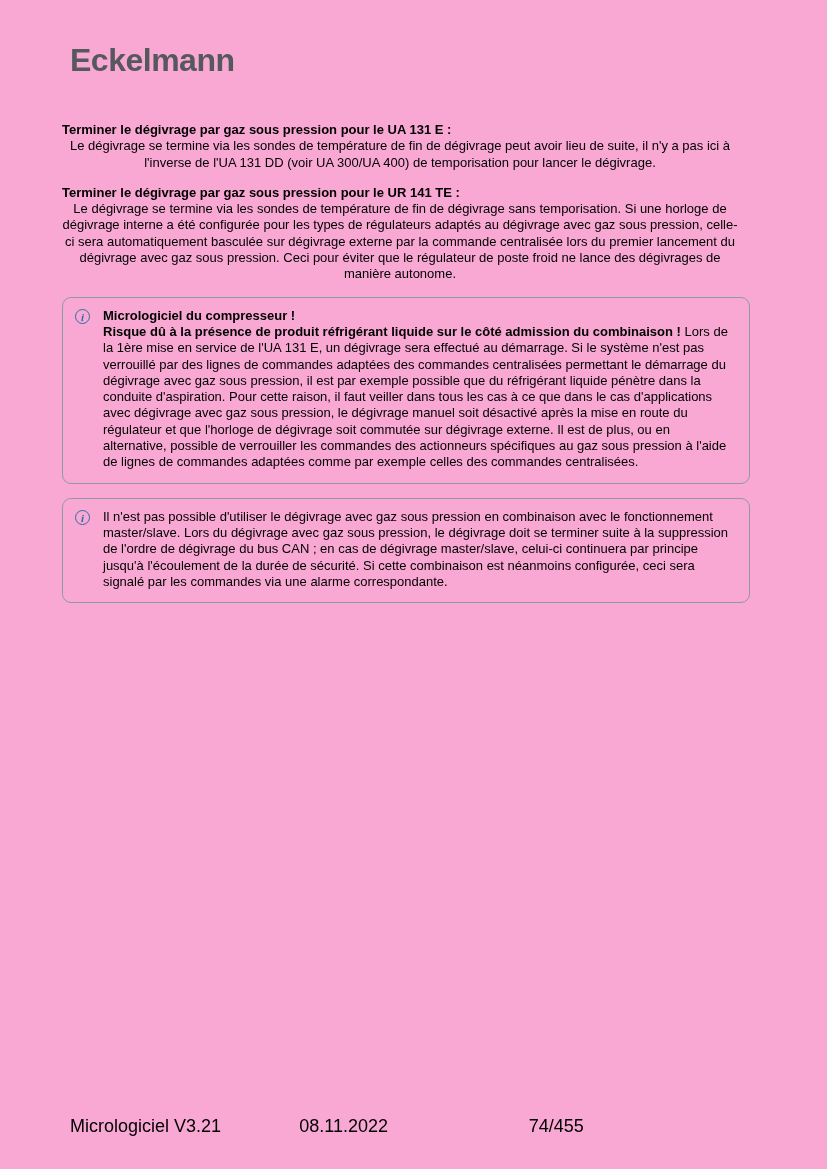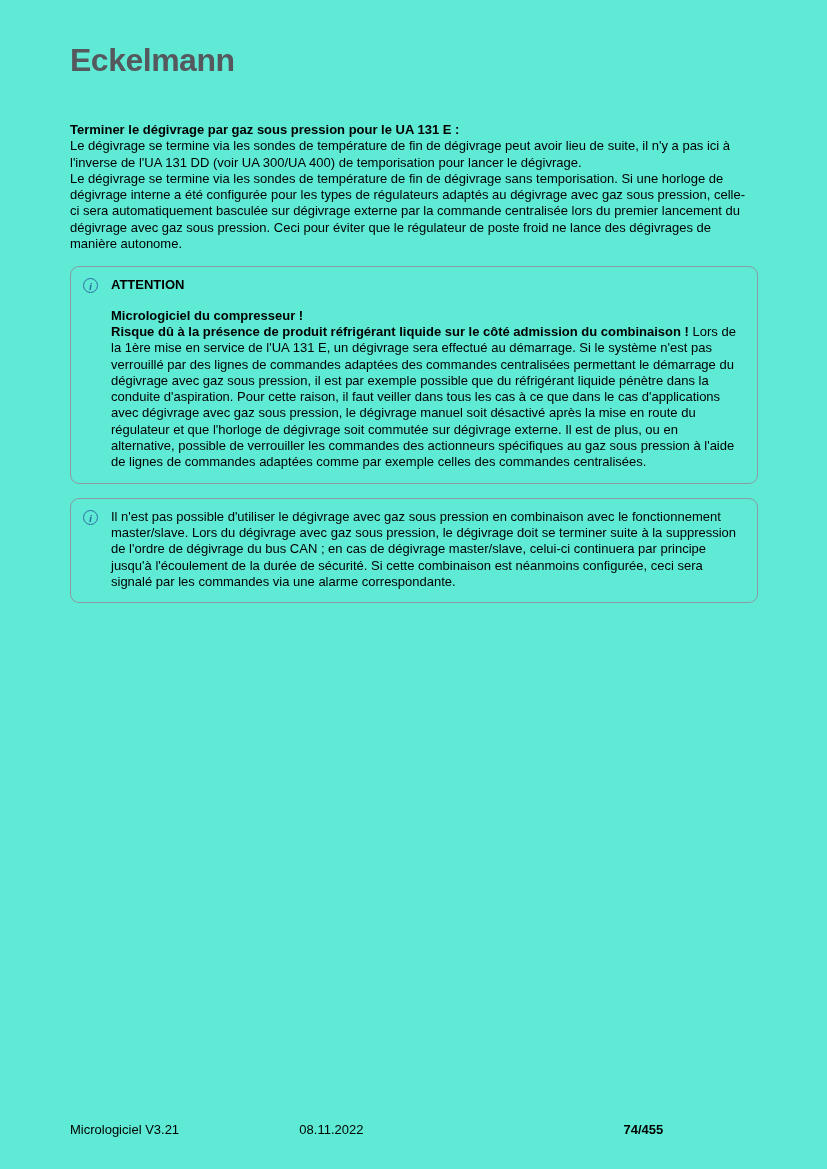--- a/index.html
+++ b/index.html
@@ -4,52 +4,53 @@
 <style>
   html, body {
     margin: 0;
     padding: 0;
     background: #ffffff;
   }
   .page {
     position: relative;
     width: 827px;
     height: 1169px;
-    background: #5eead4;
+    background: #f9a8d4;
     font-family: "Liberation Sans", sans-serif;
     color: #000000;
     overflow: hidden;
     box-sizing: border-box;
   }
   .logo {
     position: absolute;
     top: 42px;
     left: 70px;
     font-size: 32px;
     font-weight: 700;
     letter-spacing: -0.5px;
     color: #55585c;
   }
   .content {
     position: absolute;
     top: 122px;
-    left: 70px;
+    left: 62px;
     width: 688px;
     font-size: 13px;
     line-height: 16.3px;
   }
   h3.sec-heading {
     margin: 14px 0 0 0;
     font-size: 13px;
     line-height: 16.3px;
     font-weight: 700;
   }
   h3.sec-heading:first-child { margin-top: 0; }
   p.sec-body {
     margin: 0 12px 0 0;
+    text-align: center;
   }
   .notice-box {
     margin-top: 14px;
     border: 1px solid #8d9aa5;
     border-radius: 9px;
     padding: 10px 14px 12px 12px;
     display: flex;
     align-items: flex-start;
     box-sizing: border-box;
   }
@@ -80,48 +81,48 @@
     margin-bottom: 14px;
   }
   .notice-text {
     margin: 0;
   }
   .footer {
     position: absolute;
     left: 70px;
     right: 69px;
     bottom: 32px;
-    font-size: 13px;
+    font-size: 18px;
     color: #000000;
     display: flex;
   }
   .footer .f-left   { flex: 1; text-align: left; }
   .footer .f-center { flex: 1; text-align: left; }
-  .footer .f-right  { flex: 1; text-align: center; font-weight: bold; }
+  .footer .f-right  { flex: 1; text-align: left; }
 </style>
 </head>
 <body>
 
 <div class="page">
 
   <div class="logo">Eckelmann</div>
 
   <div class="content">
 
     <h3 class="sec-heading">Terminer le dégivrage par gaz sous pression pour le UA 131 E :</h3>
     <p class="sec-body">Le dégivrage se termine via les sondes de température de fin de dégivrage peut avoir lieu de suite, il n'y a pas ici à l'inverse de l'UA 131 DD (voir UA 300/UA 400) de temporisation pour lancer le dégivrage.</p>
 
+    <h3 class="sec-heading">Terminer le dégivrage par gaz sous pression pour le UR 141 TE :</h3>
     <p class="sec-body">Le dégivrage se termine via les sondes de température de fin de dégivrage sans temporisation. Si une horloge de dégivrage interne a été configurée pour les types de régulateurs adaptés au dégivrage avec gaz sous pression, celle-ci sera automatiquement basculée sur dégivrage externe par la commande centralisée lors du premier lancement du dégivrage avec gaz sous pression. Ceci pour éviter que le régulateur de poste froid ne lance des dégivrages de manière autonome.</p>
 
     <div class="notice-box">
       <div class="notice-icon-col">
         <span class="info-icon">i</span>
       </div>
       <div class="notice-content">
-        <div class="notice-label">ATTENTION</div>
         <p class="notice-text"><strong>Micrologiciel du compresseur !</strong><br>
           <strong>Risque dû à la présence de produit réfrigérant liquide sur le côté admission du combinaison !</strong>
           <span>Lors de la 1ère mise en service de l'UA 131 E, un dégivrage sera effectué au démarrage. Si le système n'est pas verrouillé par des lignes de commandes adaptées des commandes centralisées permettant le démarrage du dégivrage avec gaz sous pression, il est par exemple possible que du réfrigérant liquide pénètre dans la conduite d'aspiration. Pour cette raison, il faut veiller dans tous les cas à ce que dans le cas d'applications avec dégivrage avec gaz sous pression, le dégivrage manuel soit désactivé après la mise en route du régulateur et que l'horloge de dégivrage soit commutée sur dégivrage externe. Il est de plus, ou en alternative, possible de verrouiller les commandes des actionneurs spécifiques au gaz sous pression à l'aide de lignes de commandes adaptées comme par exemple celles des commandes centralisées.</span></p>
       </div>
     </div>
 
     <div class="notice-box">
       <div class="notice-icon-col">
         <span class="info-icon">i</span>
       </div>

